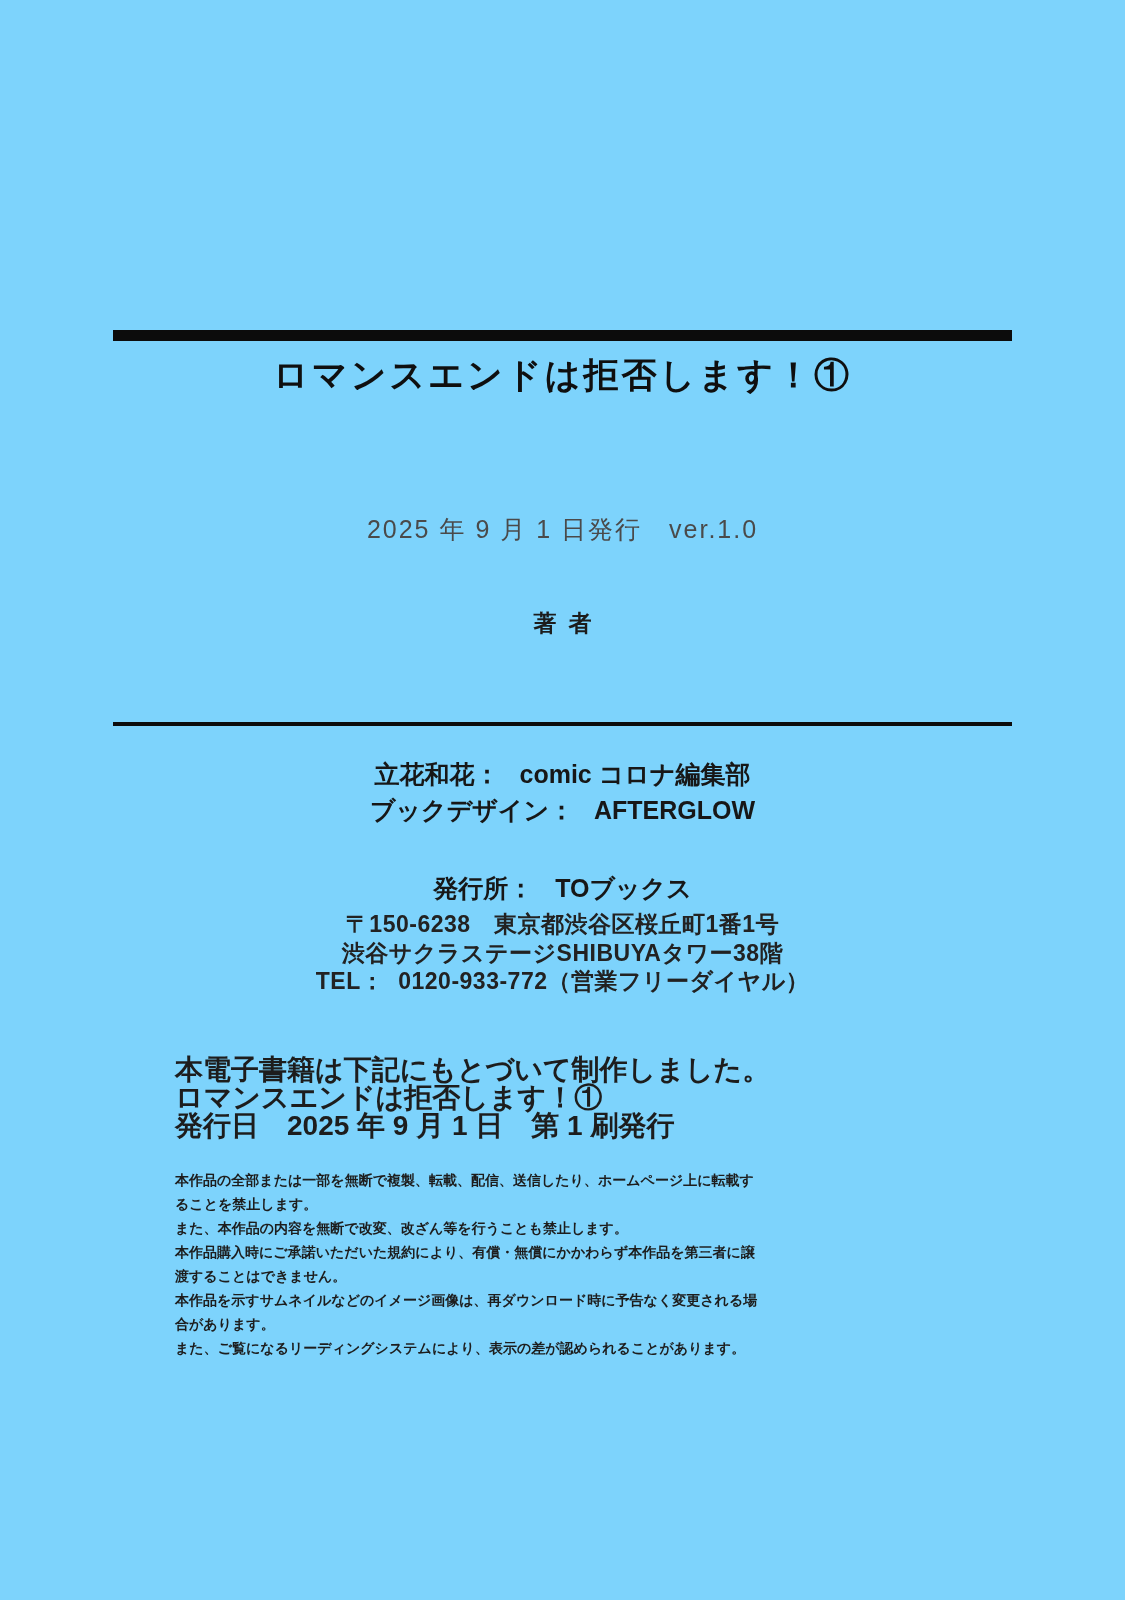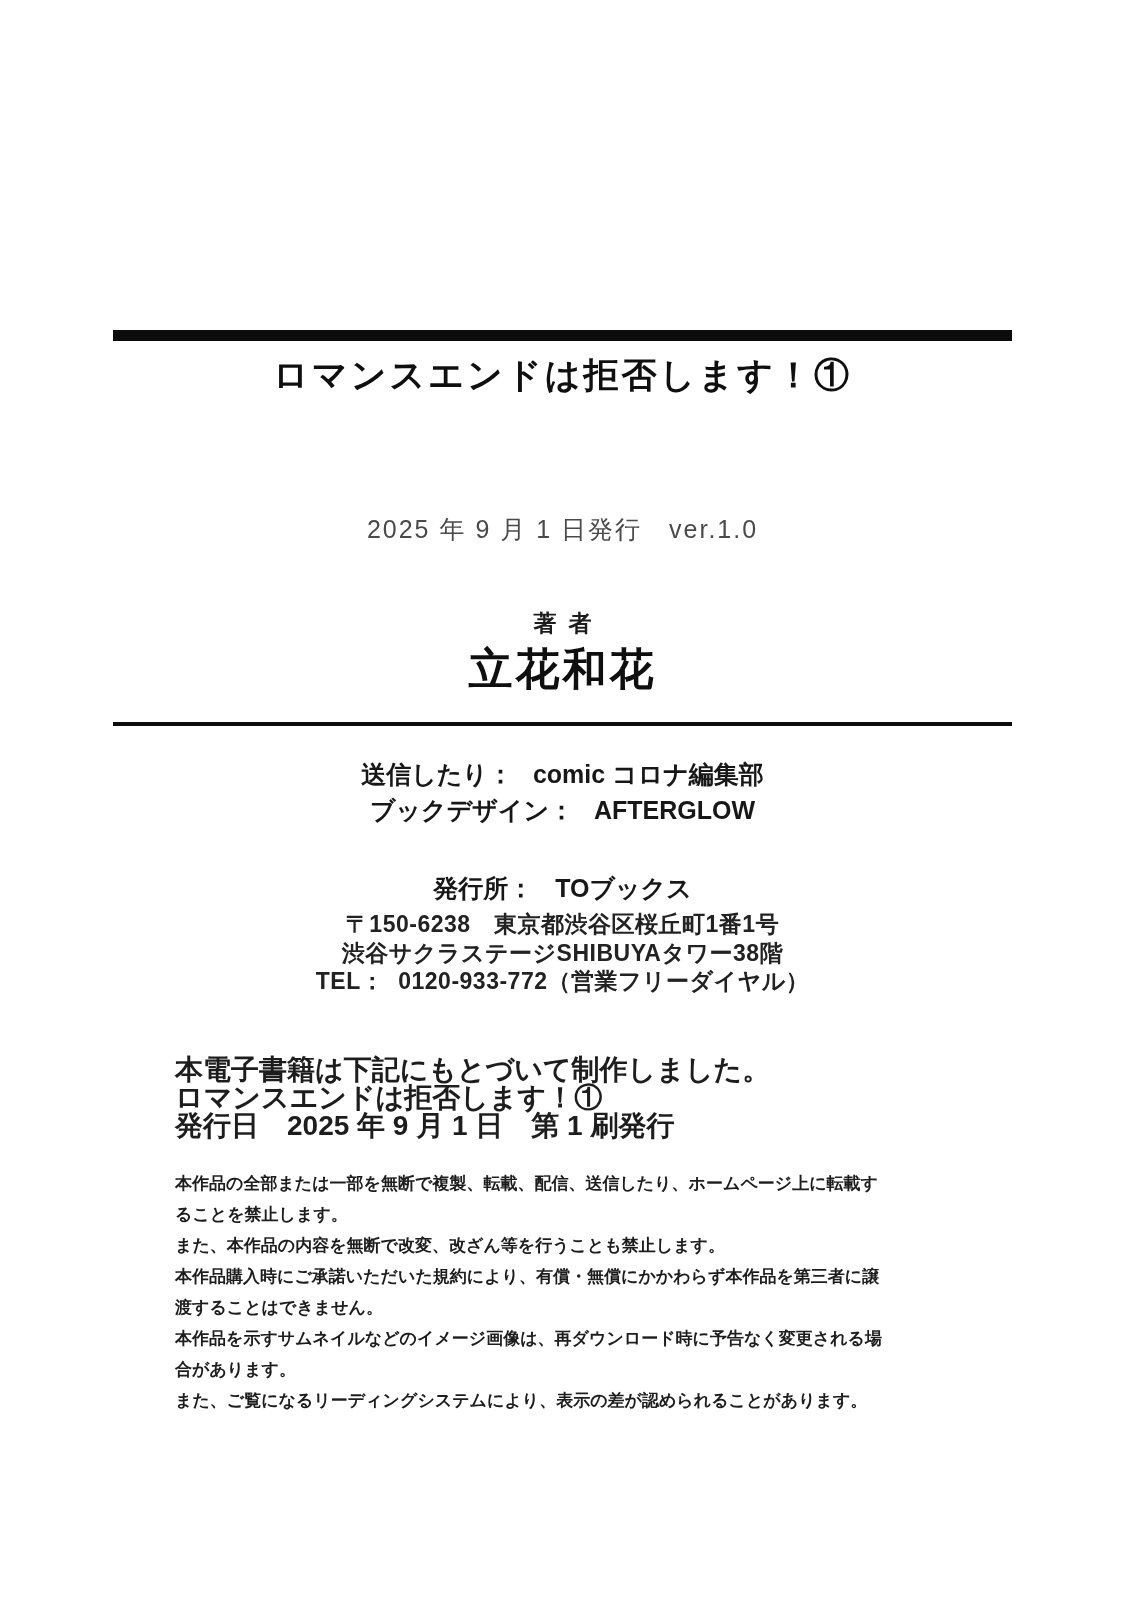--- a/index.html
+++ b/index.html
@@ -5,21 +5,21 @@
   html, body {
     margin: 0;
     padding: 0;
     background: #e8e8e8;
   }
   .page {
     position: relative;
     width: 1125px;
     height: 1600px;
     margin: 0 auto;
-    background: #ffffff;
+    background: #7dd3fc;
     overflow: hidden;
     font-family: "Liberation Sans", sans-serif;
     color: #1a1a1a;
   }
   .rule {
     position: absolute;
     left: 113px;
     width: 899px;
     background: #0c0c0c;
   }
@@ -99,22 +99,22 @@
     font-weight: 600;
     color: #1d1d1d;
   }
   .production-note {
     top: 1056px;
     line-height: 28px;
   }
   .production-note div { white-space: nowrap; }
   .legal-text {
     top: 1168px;
-    font-size: 17px;
-    line-height: 31px;
+    font-size: 14px;
+    line-height: 24px;
     white-space: pre-line;
   }
   .copyright-line {
     top: 1448px;
     font-family: "Liberation Serif", serif;
     font-size: 24px;
     font-weight: 400;
     letter-spacing: 1.5px;
     color: #262626;
   }
@@ -125,26 +125,25 @@
 <div class="page">
 
   <div class="rule rule-thick"></div>
 
   <div class="centered book-title">ロマンスエンドは拒否します！①</div>
 
   <div class="centered edition-line">2025 年 9 月 1 日発行　ver.1.0</div>
 
   <div class="centered author-label">著者</div>
 
-  <div class="centered author-name">立花和花</div>
 
   <div class="rule rule-thin"></div>
 
   <div class="centered credit-row credit-editing">
-    <span>送信したり：</span><span class="value">comic コロナ編集部</span>
+    <span>立花和花：</span><span class="value">comic コロナ編集部</span>
   </div>
 
   <div class="centered publisher-row">
     <span>発行所：</span><span class="value">TOブックス</span>
   </div>
 
   <div class="centered credit-row credit-design">
     <span>ブックデザイン：</span><span class="value">AFTERGLOW</span>
   </div>
 

